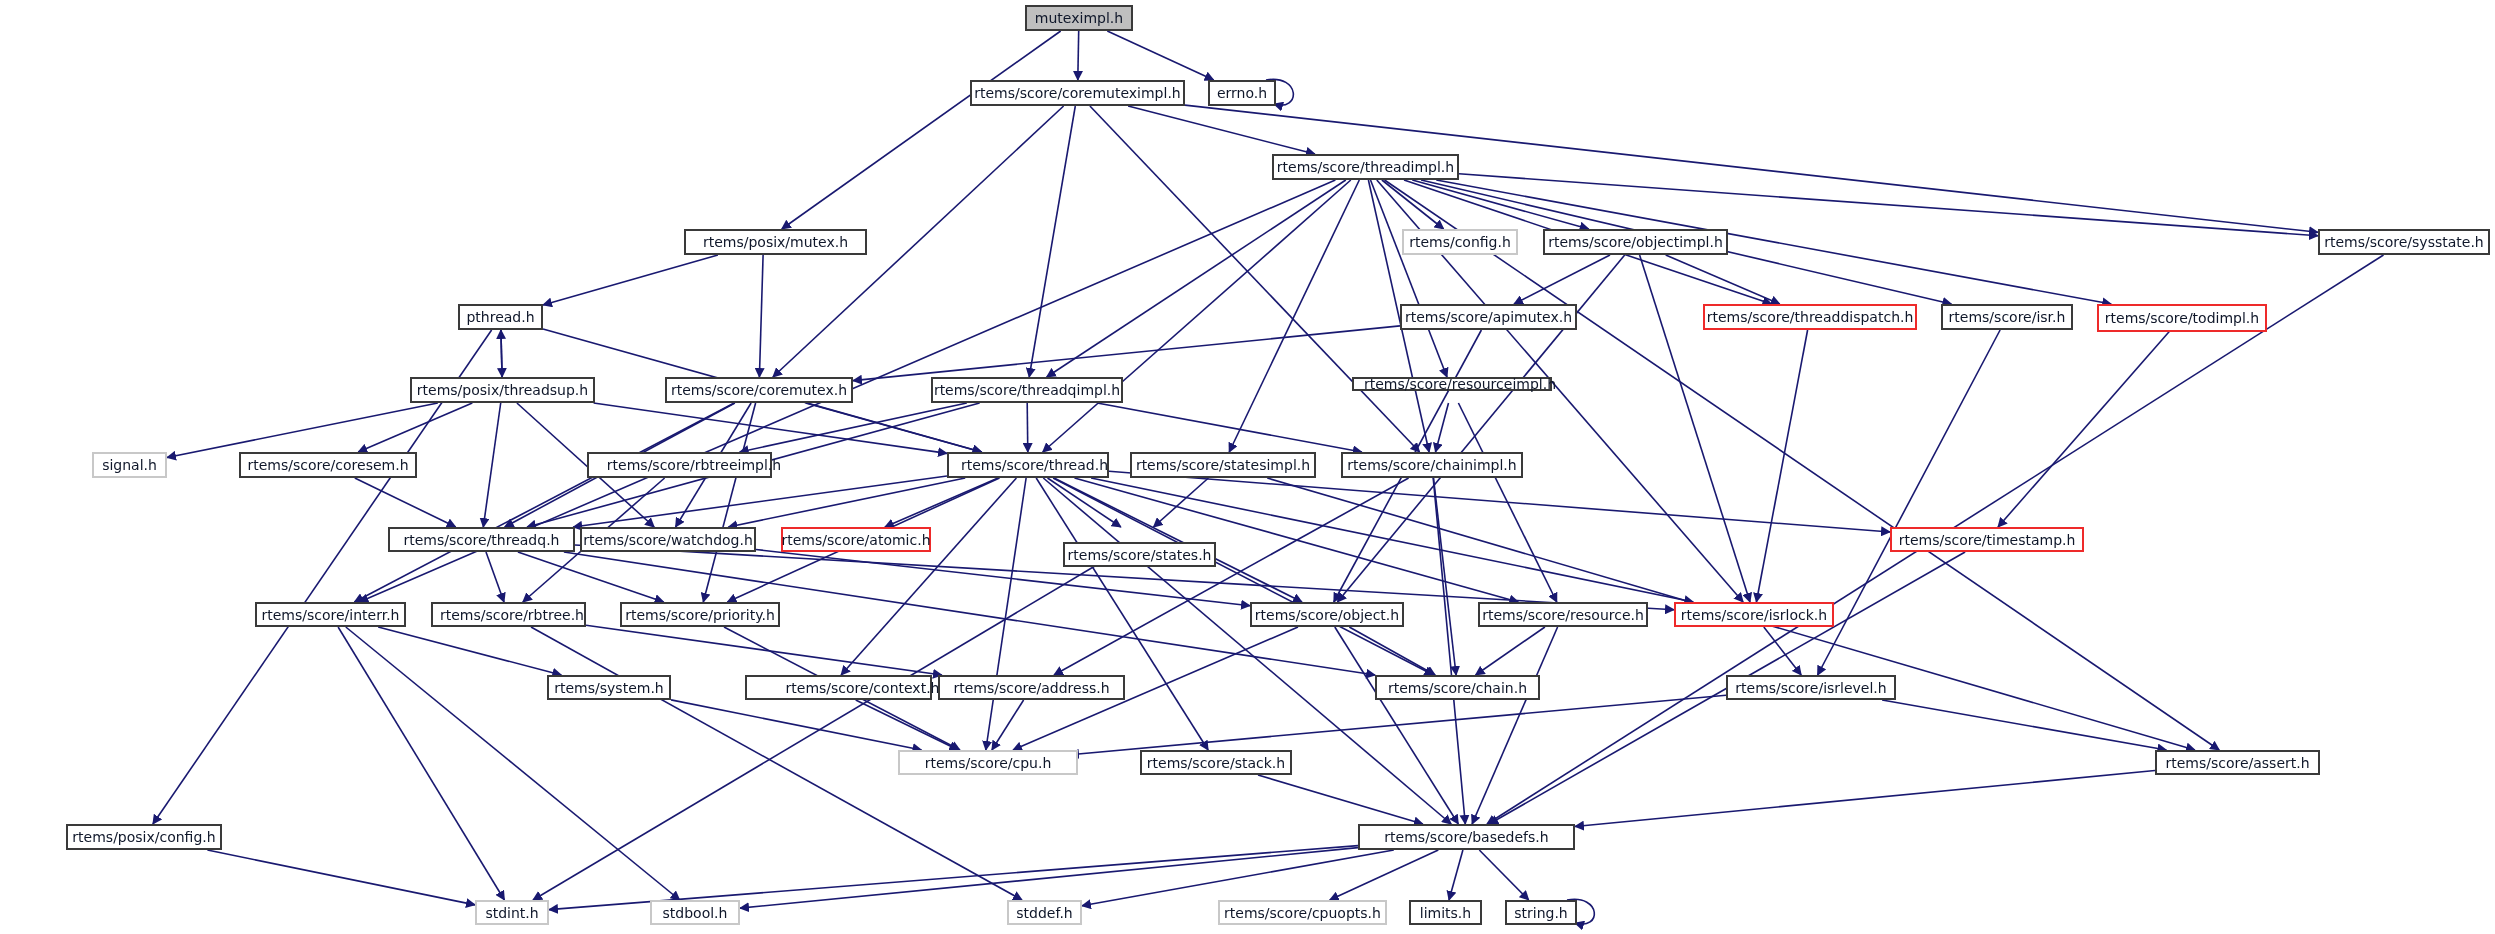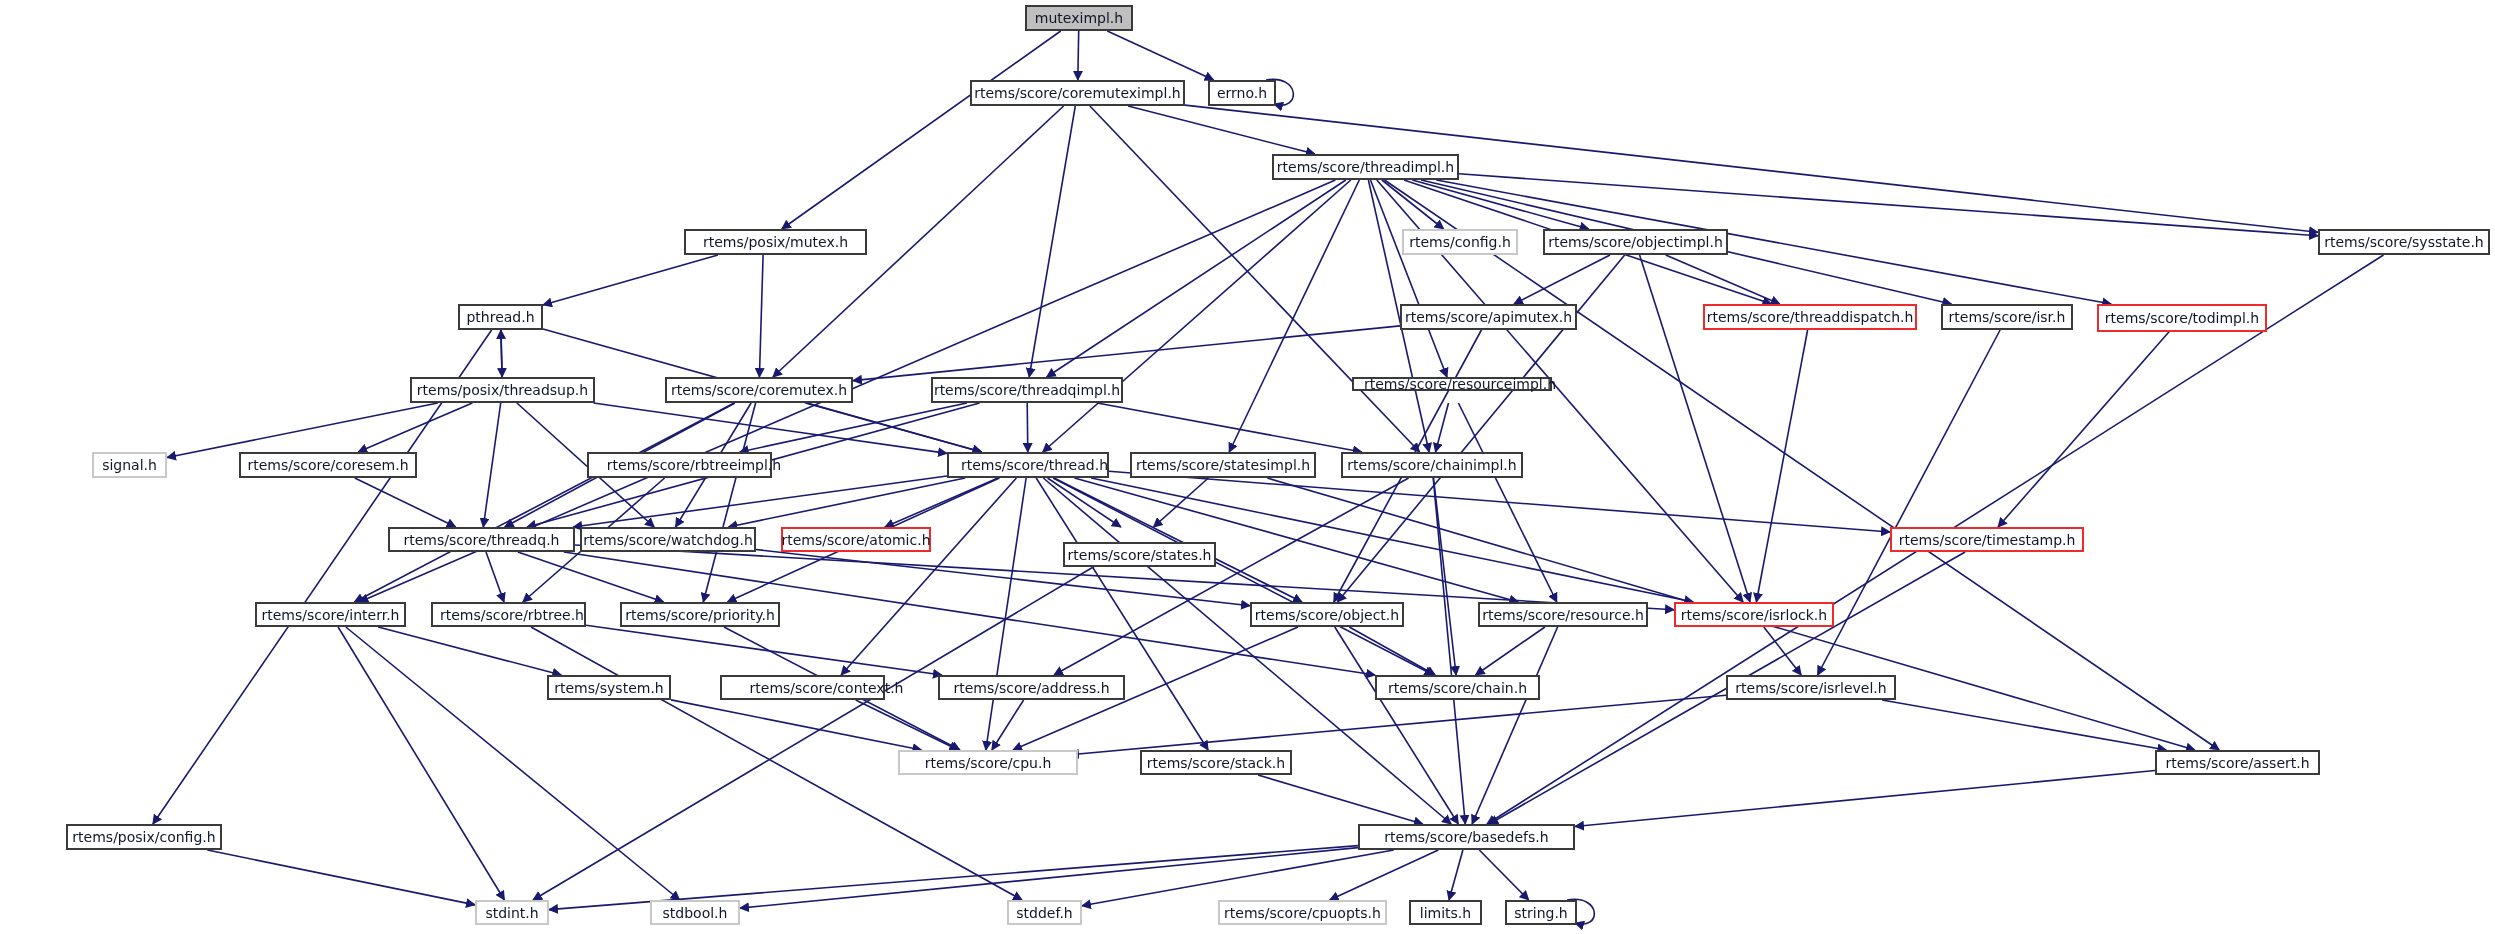--- a/index.html
+++ b/index.html
@@ -232,21 +232,21 @@
     </div>
     <div class="node" style="left: 1478px; top: 602px; width: 170px; height: 25px;">
       <span>rtems/score/resource.h</span>
     </div>
     <div class="node red" style="left: 1674px; top: 602px; width: 160px; height: 25px;">
       <span>rtems/score/isrlock.h</span>
     </div>
     <div class="node" style="left: 547px; top: 675px; width: 124px; height: 25px;">
       <span>rtems/system.h</span>
     </div>
-    <div class="node" style="left: 720px; top: 675px; width: 165px; height: 25px; padding-left: 48px;">
+    <div class="node" style="left: 745px; top: 675px; width: 187px; height: 25px; padding-left: 48px;">
       <span>rtems/score/context.h</span>
     </div>
     <div class="node" style="left: 938px; top: 675px; width: 187px; height: 25px;">
       <span>rtems/score/address.h</span>
     </div>
     <div class="node" style="left: 1375px; top: 675px; width: 165px; height: 25px;">
       <span>rtems/score/chain.h</span>
     </div>
     <div class="node" style="left: 1726px; top: 675px; width: 170px; height: 25px;">
       <span>rtems/score/isrlevel.h</span>

